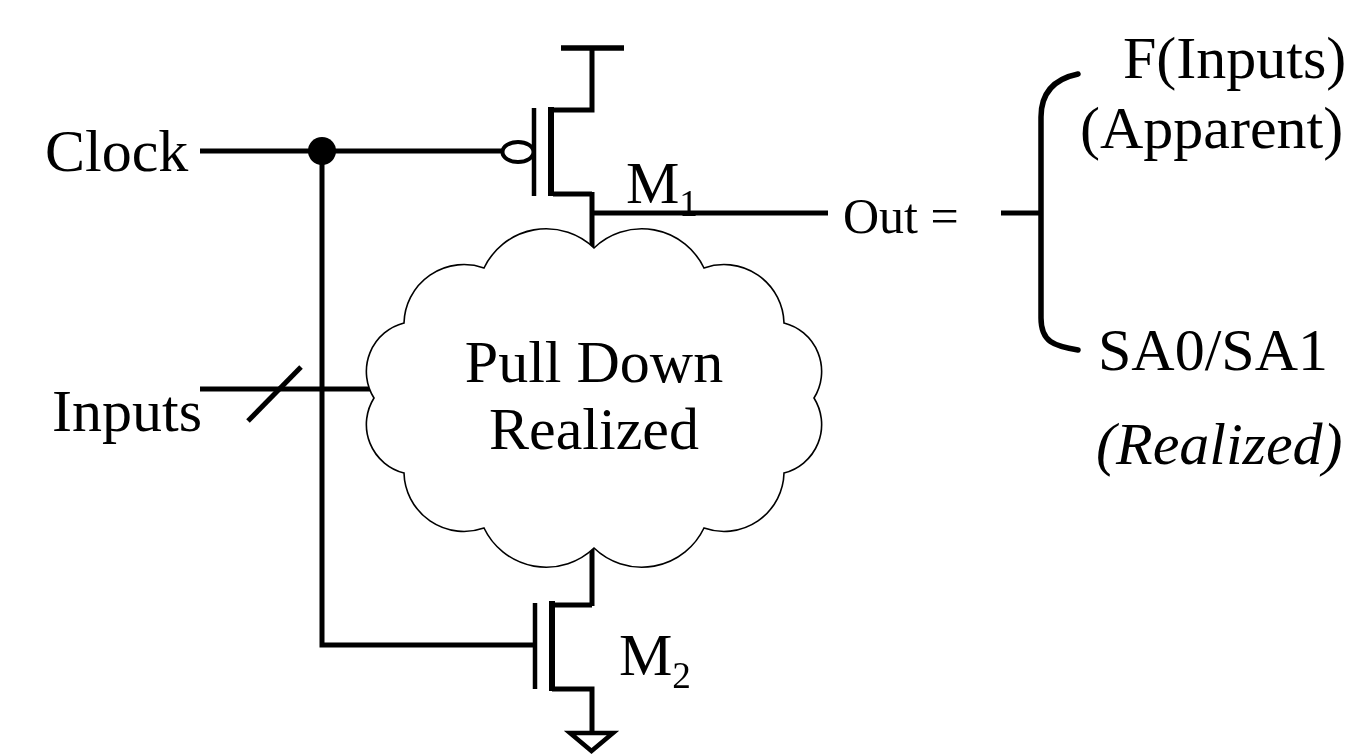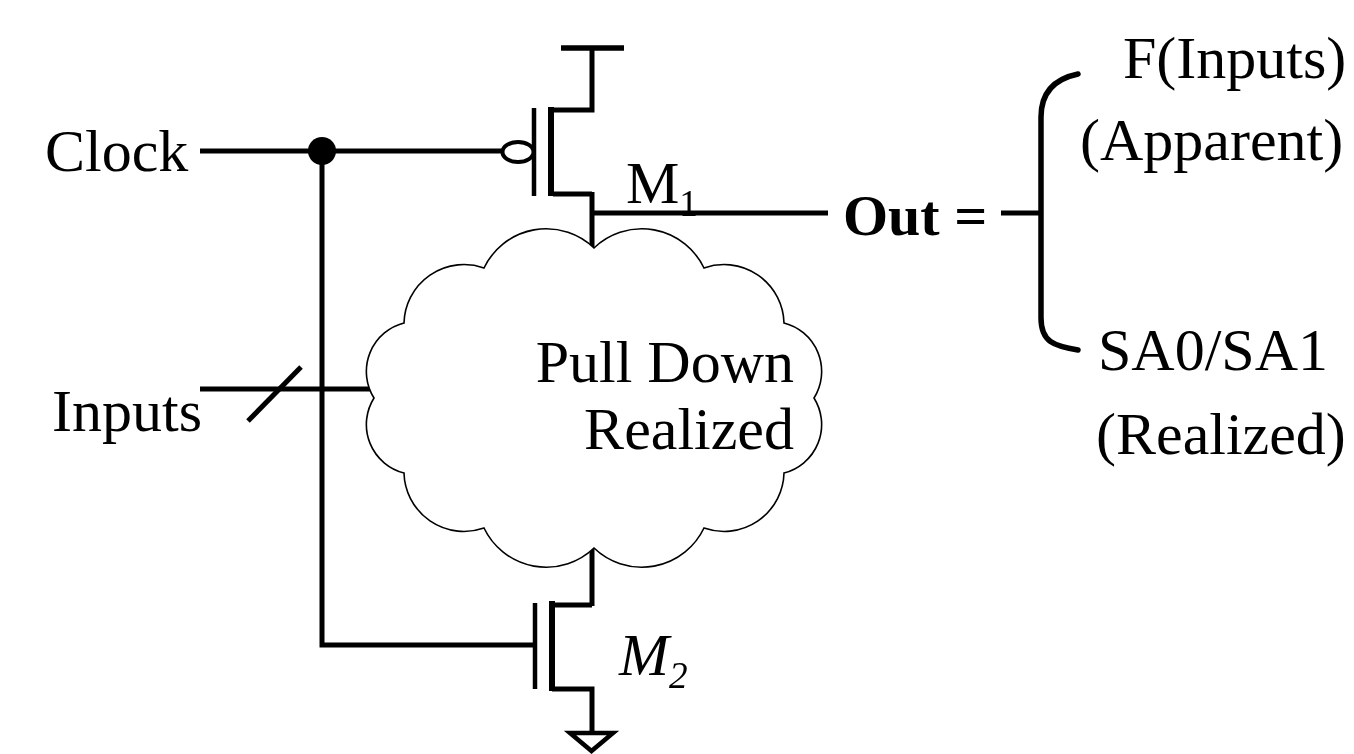--- a/index.html
+++ b/index.html
@@ -17,22 +17,22 @@
   .cloud  { stroke:var(--ink); stroke-width:1.6; fill:var(--bg); }
   .bubble { stroke:var(--ink); stroke-width:4; fill:var(--bg); }
   .gnd    { stroke:var(--ink); stroke-width:4.5; fill:var(--bg); }
   .brace  { stroke:var(--ink); stroke-width:5.5; fill:none; stroke-linecap:round; }
   .dot    { fill:var(--ink); }
   .lbl {
     position:absolute; font-size:60px; line-height:60px;
     white-space:nowrap; color:var(--ink);
   }
   .lbl sub { font-size:0.62em; line-height:0; }
-  .lbl-out { font-weight:bold; font-size:58px; line-height:58px; }
-  .lbl-pdn { width:400px; text-align:right; line-height:67px; white-space:normal; }
+  .lbl-out { font-weight:normal; font-size:50px; line-height:58px; }
+  .lbl-pdn { width:400px; text-align:center; line-height:67px; white-space:normal; }
 </style>
 </head>
 <body>
 
 <div id="canvas">
 
   <svg id="schematic-svg" width="1354" height="754" viewBox="0 0 1354 754">
 
     <g>
       <path class="wire" d="M 200 151 H 502"></path>
@@ -80,29 +80,29 @@
     <path class="wire" d="M 1001 213 H 1043"></path>
     <path class="brace" d="M 1078 74 C 1054 79 1041 93 1041 117 L 1041 318 C 1041 342 1054 346 1078 350"></path>
   </svg>
 
   <div class="lbl" style="left:45px;  top:121px;">Clock</div>
 
   <div class="lbl" style="left:28px;  top:381px;margin-left:24px;">Inputs</div>
 
   <div class="lbl" style="left:626px; top:117px;margin-top:36px;"><span>M</span><sub>1</sub></div>
 
-  <div class="lbl" style="left:619px; top:625px;font-style:italic;"><span>M</span><sub>2</sub></div>
+  <div class="lbl" style="left:619px; top:625px;"><span>M</span><sub>2</sub></div>
 
   <div class="lbl lbl-pdn" style="left:394px; top:329px;">
     <div>Pull Down</div>
     <div>Realized</div>
   </div>
 
   <div class="lbl lbl-out" style="left:843px; top:187px;">Out =</div>
 
   <div class="lbl" style="left:1091px; top:28px;margin-left:32px;">F(Inputs)</div>
 
-  <div class="lbl" style="left:1080px; top:98px;margin-top:12px;">(Apparent)</div>
+  <div class="lbl" style="left:1080px; top:98px;">(Apparent)</div>
 
   <div class="lbl" style="left:1098px; top:320px;text-align:center;">SA0/SA1</div>
 
-  <div class="lbl" style="left:1096px; top:404px;">(Realized)</div>
+  <div class="lbl" style="left:1096px; top:414px;font-style:italic;">(Realized)</div>
 </div>
 
 </body></html>

